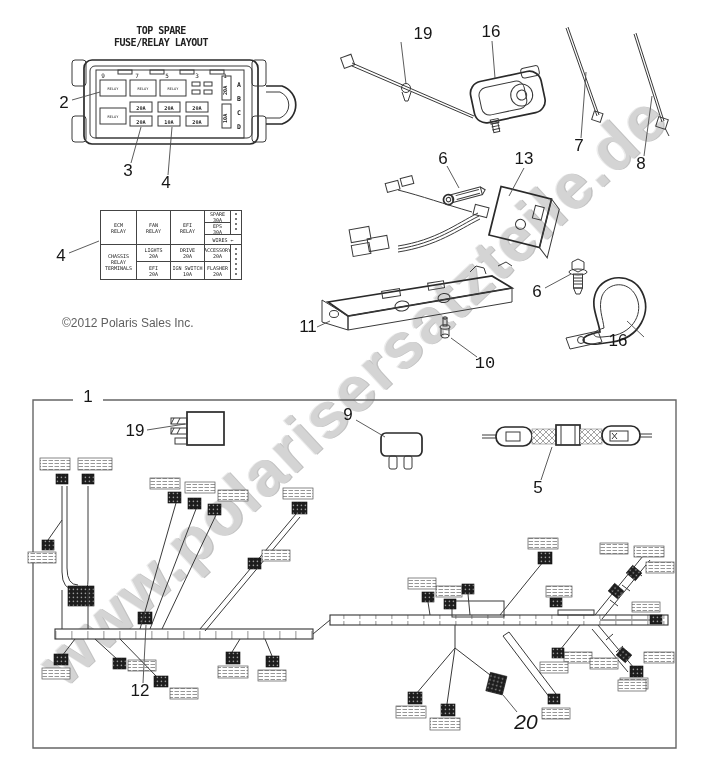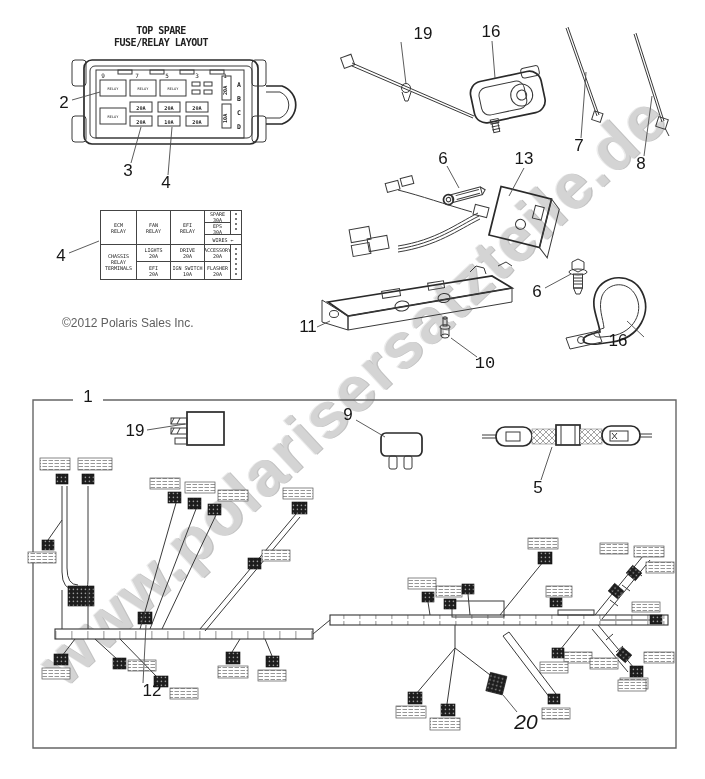--- a/index.html
+++ b/index.html
@@ -436,21 +436,21 @@
   <div class="co" style="left:64px;top:103px;">2</div>
   <div class="co" style="left:128px;top:171px;">3</div>
   <div class="co" style="left:166px;top:183px;">4</div>
   <div class="co" style="left:538px;top:488px;">5</div>
   <div class="co" style="left:443px;top:159px;">6</div>
   <div class="co" style="left:579px;top:146px;">7</div>
   <div class="co" style="left:641px;top:164px;">8</div>
   <div class="co" style="left:348px;top:415px;">9</div>
   <div class="co" style="left:485px;top:363px;font-family:Liberation Mono, monospace;">10</div>
   <div class="co" style="left:308px;top:327px;">11</div>
-  <div class="co" style="left:152px;top:691px;">12</div>
+  <div class="co" style="left:140px;top:691px;">12</div>
   <div class="co" style="left:537px;top:292px;">6</div>
   <div class="co" style="left:61px;top:256px;">4</div>
   <div class="co" style="left:491px;top:32px;">16</div>
   <div class="co" style="left:618px;top:341px;">16</div>
   <div class="co" style="left:524px;top:159px;">13</div>
   <div class="co" style="left:135px;top:431px;">19</div>
   <div class="co" style="left:400px;top:34px;margin-left:23px;">19</div>
   <div class="co big" style="left:526px;top:722px;font-style:italic;">20</div>
 
 </div>

